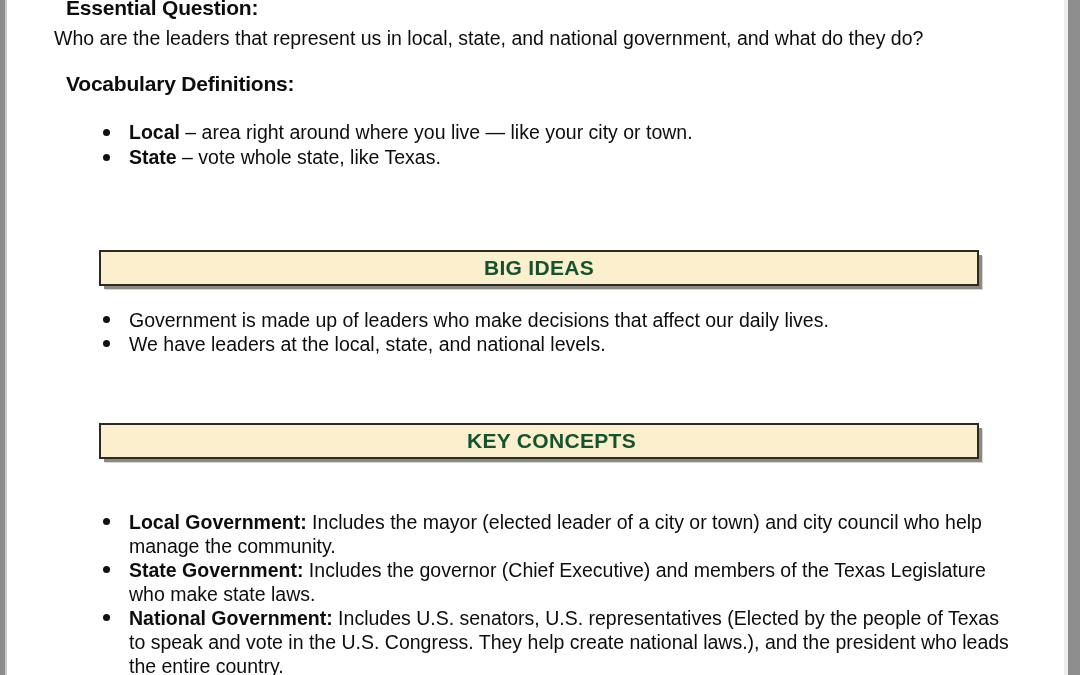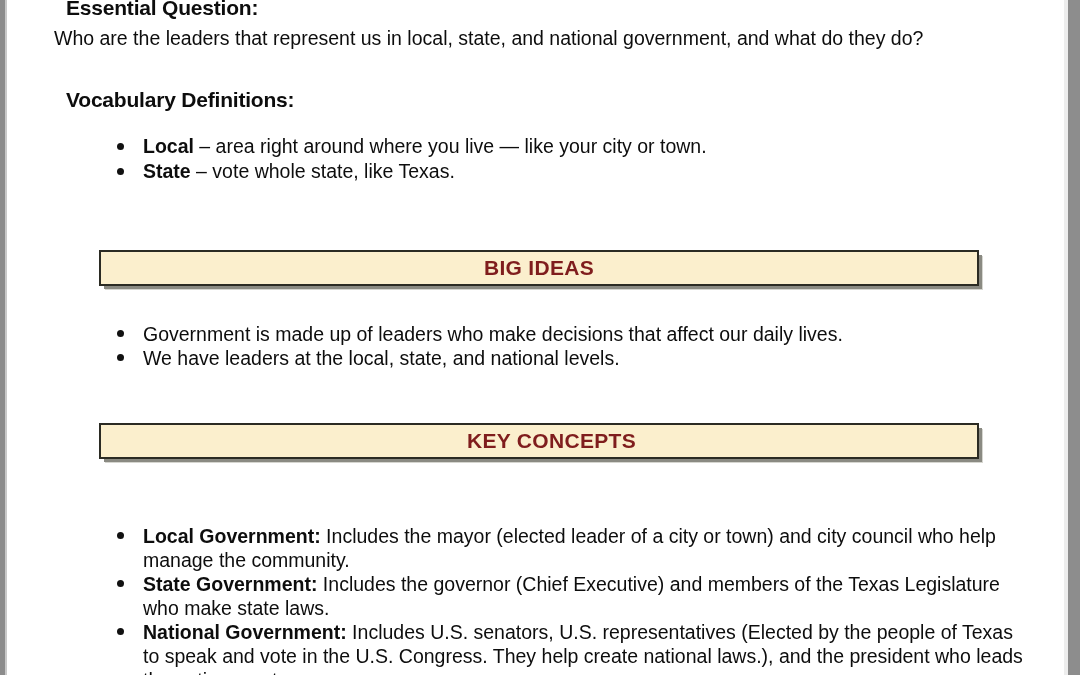--- a/index.html
+++ b/index.html
@@ -54,21 +54,21 @@
     position: absolute;
     font-size: 19.5px;
     color: #0d0d0d;
     white-space: nowrap;
   }
 
   
   .bullet-list {
     position: absolute;
     list-style: none;
-    margin: 14px;
+    margin: 0;
     padding: 0;
   }
   .bullet-item {
     position: relative;
     padding-left: 30px;
     font-size: 19.5px;
     line-height: 24px;
     color: #0d0d0d;
   }
   .bullet-item .dot {
@@ -95,41 +95,41 @@
     border: 2px solid #2b2b23;
     box-shadow: 4px 4px 0 -1px #8a8a82, 5px 5px 0 -1px #d6d6d0;
     display: flex;
     align-items: center;
     justify-content: center;
   }
   .banner-label {
     font-weight: bold;
     font-size: 21px;
     letter-spacing: 0.3px;
-    color: #7f1d1d;
+    color: #14532d;
     text-align: center;
   }
 </style>
 </head>
 <body>
 
 <div id="page">
 
   <div class="edge-bar left"></div>
   <div class="edge-bar left-soft"></div>
   <div class="edge-bar right-soft"></div>
   <div class="edge-bar right"></div>
 
   <div class="content">
 
     <div class="heading" style="left:66px; top:-4px;">Essential Question:</div>
 
     <div class="body-line" style="left:54px; top:27px;">Who are the leaders that represent us in local, state, and national government, and what do they do?</div>
 
-    <div class="heading" style="left:66px; top:72px;margin-top:16px;">Vocabulary Definitions:</div>
+    <div class="heading" style="left:66px; top:72px;">Vocabulary Definitions:</div>
 
     <ul class="bullet-list vocab-list" style="left:99px; top:120px; width:860px;">
       <li class="bullet-item">
         <span class="dot"></span>
         <b>Local</b><span> – area right around where you live — like your city or town.</span>
       </li>
       <li class="bullet-item">
         <span class="dot"></span>
         <b>State</b><span> – vote whole state, like Texas.</span>
       </li>

